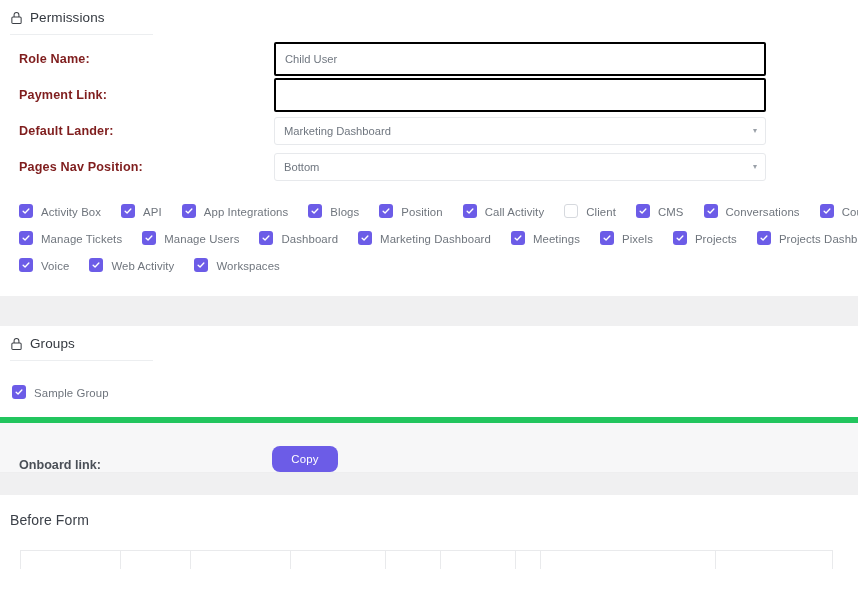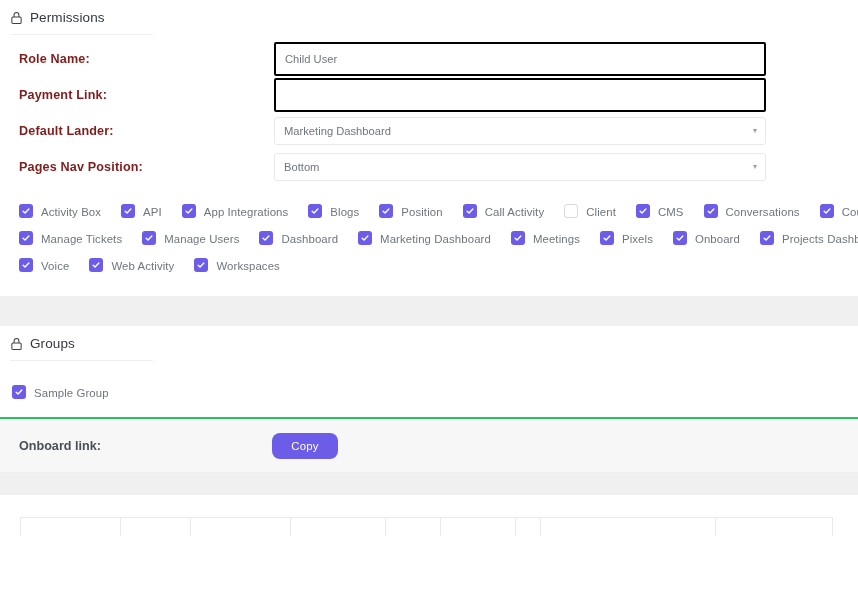--- a/index.html
+++ b/index.html
@@ -164,24 +164,24 @@
     color: #6f757d;
     letter-spacing: .1px;
   }
 
   
   .grp-body { padding: 22px 0 16px 12px; }
 
   
   .onboard {
     background: #f7f7f8;
-    border-top: 2px solid #22c55e;
+    border-top: 6px solid #22c55e;
     border-bottom: 1px solid #eeeeef;
     display: flex;
-    align-items: center;
+    align-items: flex-end;
     height: 56px;
   }
   .onboard .lbl {
     width: 255px;
     padding-left: 19px;
     font-size: 12.6px;
     font-weight: bold;
     color: #4a4f57;
   }
   .link-inp {
@@ -412,21 +412,21 @@
               </svg>
             </span>
             <span class="t">Pixels</span>
           </span>
           <span class="cb">
             <span class="box on">
               <svg viewBox="0 0 14 14" width="10" height="10" fill="none" stroke="#fff" stroke-width="1.9" stroke-linecap="round" stroke-linejoin="round">
                 <path d="M3 7.3 L5.7 9.9 L11 4.3"></path>
               </svg>
             </span>
-            <span class="t">Onboard</span>
+            <span class="t">Projects</span>
           </span>
           <span class="cb">
             <span class="box on">
               <svg viewBox="0 0 14 14" width="10" height="10" fill="none" stroke="#fff" stroke-width="1.9" stroke-linecap="round" stroke-linejoin="round">
                 <path d="M3 7.3 L5.7 9.9 L11 4.3"></path>
               </svg>
             </span>
             <span class="t">Projects Dashboard</span>
           </span>
         </div>
@@ -484,20 +484,21 @@
   </section>
 
   <div class="onboard">
     <div class="lbl">Onboard link:</div>
     <button class="copy-btn">Copy</button>
   </div>
 
   <div class="band" style="height:22px"></div>
 
   <section class="panel">
+    <div class="bf-title">Before Form</div>
     <div class="tbl-wrap">
       <table class="tbl">
         <colgroup>
           <col style="width:100px">
             <col style="width:70px">
             <col style="width:100px">
           <col style="width:95px">
             <col style="width:55px">
             <col style="width:75px">
           <col style="width:25px">

